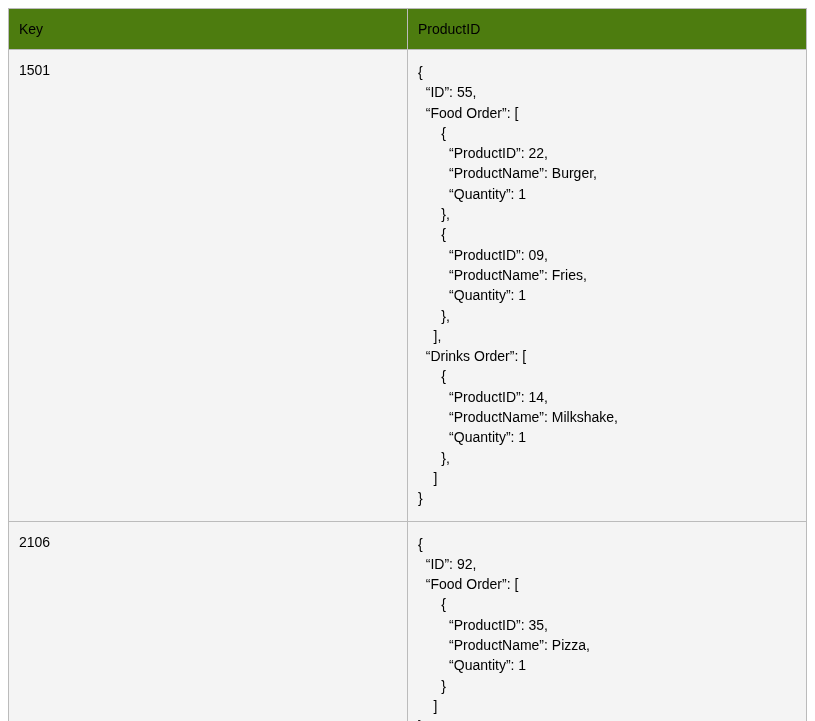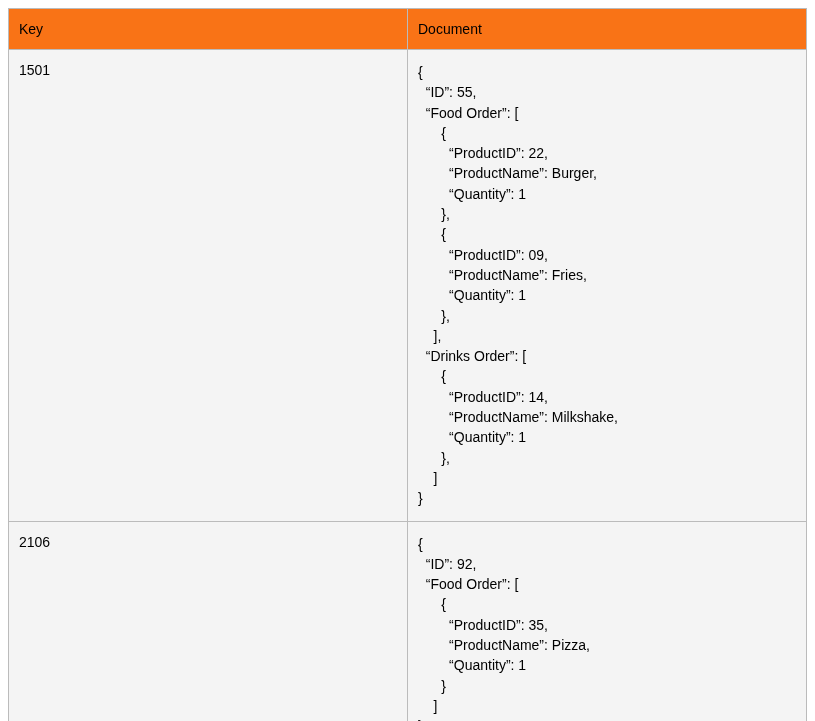--- a/index.html
+++ b/index.html
@@ -18,21 +18,21 @@
     background: #f4f4f4;
   }
   th, td {
     border: 1px solid #bbb;
     padding: 12px 10px;
     vertical-align: top;
     text-align: left;
     font-weight: normal;
   }
   th {
-    background: #f97316;
+    background: #4d7c0f;
   }
   col.key-col { width: 50%; }
   col.doc-col { width: 50%; }
   .doc-block {
     font-family: Arial, Helvetica, sans-serif;
     white-space: pre;
     line-height: 1.45;
     font-size: 14px;
   }
 </style>
@@ -40,21 +40,21 @@
 <body>
 
 <table>
   <colgroup>
     <col class="key-col">
     <col class="doc-col">
   </colgroup>
   <thead>
     <tr>
       <th>Key</th>
-      <th>Document</th>
+      <th>ProductID</th>
     </tr>
   </thead>
   <tbody>
     <tr>
       <td>1501</td>
       <td>
           <div class="doc-block">{
   “ID”: 55,
   “Food Order”: [
       {

